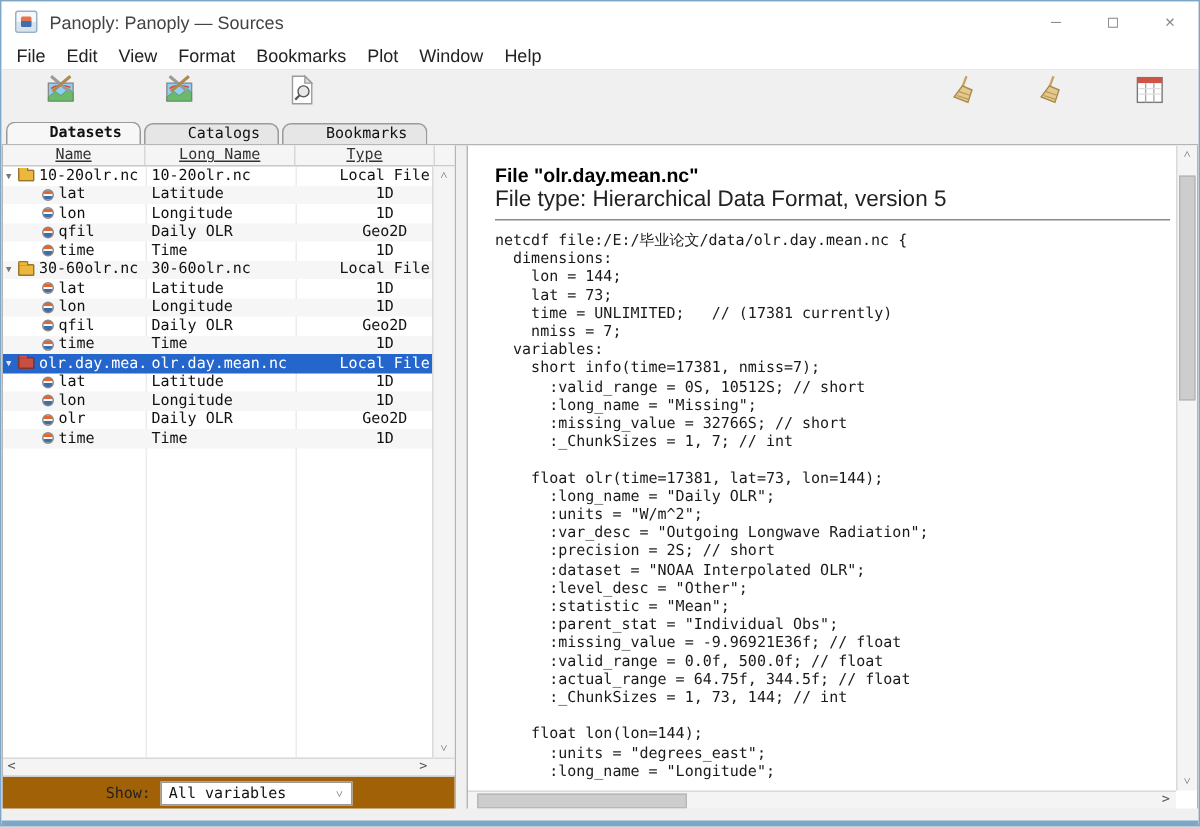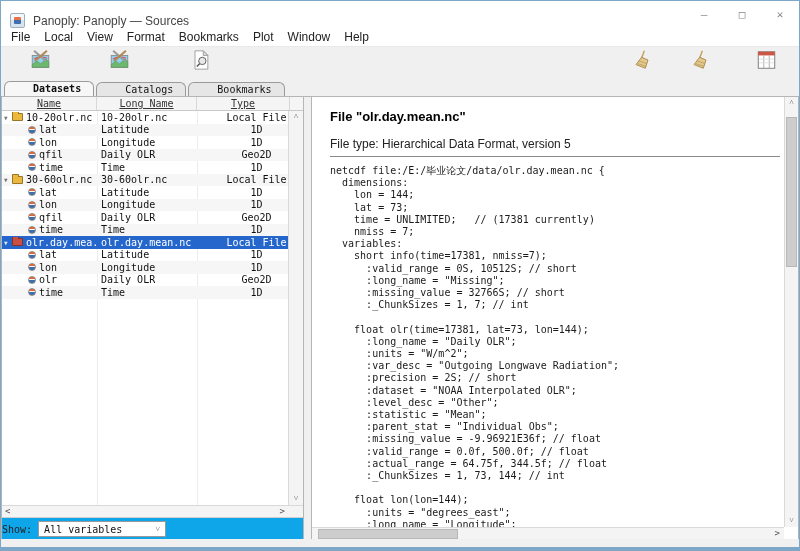--- a/index.html
+++ b/index.html
@@ -2,21 +2,21 @@
 <html><head>
 <meta charset="utf-8">
 <style>
   * { margin:0; padding:0; box-sizing:border-box; }
   html,body { width:800px; height:551px; font-family:"Liberation Sans", sans-serif; }
   .window {
     position:relative; width:800px; height:551px; background:#f0f0f0;
     border:1px solid #7ea6c6; overflow:hidden;
   }
   
-  .titlebar { position:absolute; left:0; top:0; right:0; height:27px; background:#ffffff; display:flex; align-items:flex-end; }
+  .titlebar { position:absolute; left:0; top:0; right:0; height:27px; background:#ffffff; display:flex; align-items:center; }
   .app-icon { width:15px; height:15px; margin-left:9px; border:1px solid #9ab0c4; border-radius:2px;
     background:linear-gradient(180deg,#f4f8fb 0 50%, #d7e4ee 50% 100%); position:relative; }
   .app-icon::after { content:""; position:absolute; left:3px; top:3px; width:7px; height:7px;
     background:linear-gradient(180deg,#e8734a 0 40%, #3f6fae 40% 100%); border-radius:1px; }
   .title-text { margin-left:8px; font-size:12px; color:#444; }
   .win-controls { margin-left:auto; display:flex; height:100%; }
   .win-btn { width:38px; height:100%; display:flex; align-items:center; justify-content:center;
     color:#8a8a8a; font-size:11px; font-family:"DejaVu Sans Mono", monospace; }
   
   .menubar { position:absolute; left:0; top:27px; right:0; height:19px; background:#ffffff;
@@ -66,35 +66,35 @@
     border:1px solid #8a8a8a;
     background:linear-gradient(180deg,#e8642c 0 34%, #f8f8f8 34% 58%, #3a6fae 58% 100%); }
   
   .vscroll-left { position:absolute; right:0; top:14px; width:15px; bottom:35px; background:#f4f4f4;
     border-left:1px solid #d9d9d9; }
   .scroll-arrow { position:absolute; left:0; width:100%; text-align:center; font-size:8px; color:#555;
     font-family:"DejaVu Sans Mono", monospace; line-height:10px; }
   .hscroll-left { height:12px; background:#f4f4f4; border-top:1px solid #d9d9d9; position:relative; flex:0 0 auto;
     font-family:"DejaVu Sans Mono", monospace; font-size:9px; color:#555; }
   .h-arrow { position:absolute; top:0; line-height:11px; }
-  .show-bar { height:23px; background:#0ea5e9; border-top:1px solid #cfcfcf; display:flex;
-    align-items:center; justify-content:flex-start; gap:6px; flex:0 0 auto; }
+  .show-bar { height:23px; background:#a16207; border-top:1px solid #cfcfcf; display:flex;
+    align-items:center; justify-content:center; gap:6px; flex:0 0 auto; }
   .show-label { font-family:"DejaVu Sans Mono", monospace; font-size:10px; color:#222; }
   .show-select { width:128px; height:16px; background:#ffffff; border:1px solid #999;
     font-family:"DejaVu Sans Mono", monospace; font-size:10px; color:#111; display:flex;
     align-items:center; padding-left:5px; position:relative; }
   .show-chevron { position:absolute; right:5px; font-size:8px; color:#555; }
   
   .divider { width:7px; height:100%; background:#f0f0f0; }
   
   .right-panel { flex:1; height:100%; background:#ffffff; border:1px solid #b5b5b5; border-top:none;
     position:relative; overflow:hidden; }
   .info-content { position:absolute; left:0; top:0; right:14px; bottom:13px; overflow:hidden; padding:12px 4px 0 18px; }
   .info-title { font-size:13px; font-weight:bold; color:#000; }
-  .info-subtitle { font-size:12px; color:#222; margin-top:13px; padding-bottom:5px; border-bottom:1px solid #8a8a8a; }
+  .info-subtitle { font-size:15px; color:#222; padding-bottom:5px; border-bottom:1px solid #8a8a8a; }
   .info-code { margin-top:8px; font-family:"DejaVu Sans Mono", monospace; font-size:10px;
     line-height:12.2px; color:#1a1a1a; white-space:pre; }
   .vscroll-right { position:absolute; right:0; top:0; width:14px; bottom:13px; background:#f4f4f4;
     border-left:1px solid #d9d9d9; }
   .v-thumb { position:absolute; left:1px; right:1px; top:20px; height:150px; background:#cdcdcd; border:1px solid #b8b8b8; }
   .hscroll-right { position:absolute; left:0; right:14px; bottom:0; height:13px; background:#f4f4f4;
     border-top:1px solid #d9d9d9; font-family:"DejaVu Sans Mono", monospace; font-size:9px; color:#555; }
   .h-thumb { position:absolute; left:6px; top:1px; width:140px; height:10px; background:#cdcdcd; border:1px solid #b8b8b8; }
   
   .bottom-strip { position:absolute; left:0; right:0; bottom:3px; height:8px; background:#f0f0f0; }
@@ -110,21 +110,21 @@
     <div class="title-text">Panoply: Panoply — Sources</div>
     <div class="win-controls">
       <div class="win-btn">—</div>
       <div class="win-btn">□</div>
       <div class="win-btn">✕</div>
     </div>
   </div>
 
   <div class="menubar" id="menubar">
       <div class="menu-item">File</div>
-      <div class="menu-item">Local</div>
+      <div class="menu-item">Edit</div>
       <div class="menu-item">View</div>
       <div class="menu-item">Format</div>
       <div class="menu-item">Bookmarks</div>
       <div class="menu-item">Plot</div>
       <div class="menu-item">Window</div>
       <div class="menu-item">Help</div>
     </div>
 
   <div class="toolbar">
     <div class="tb-group-left" id="tb-left">

